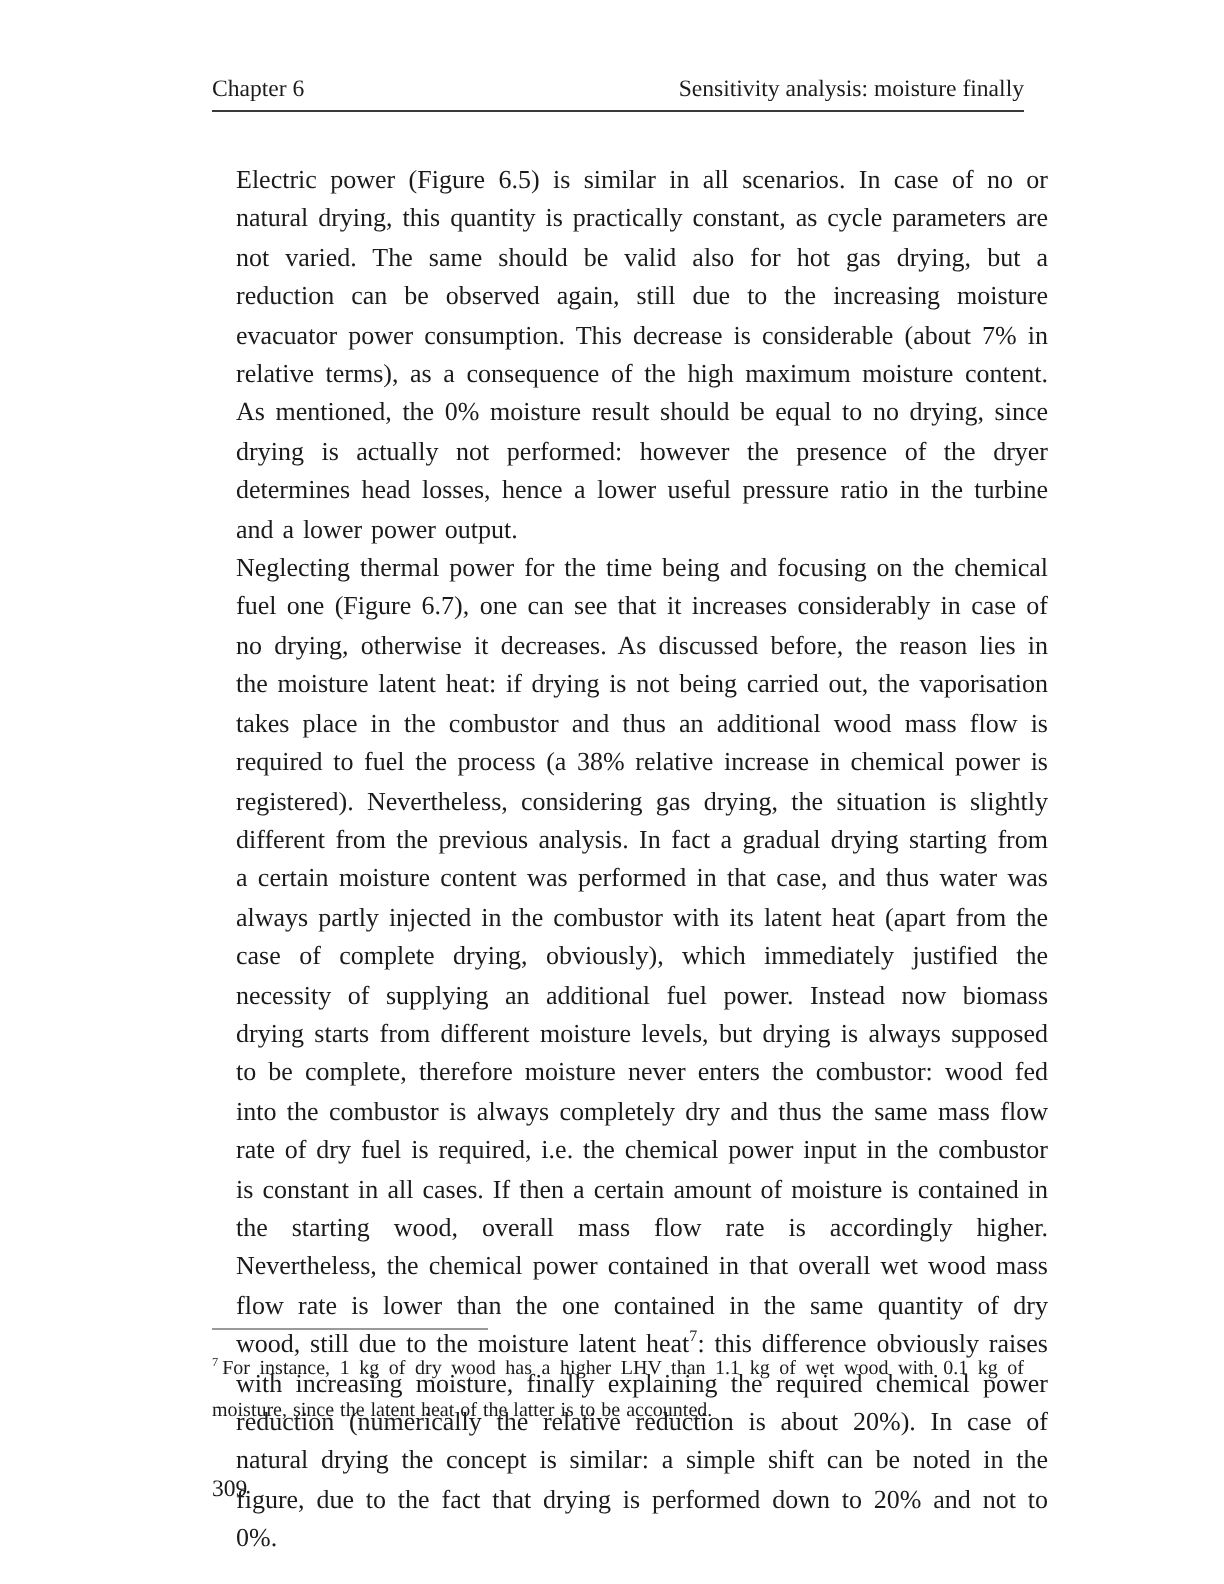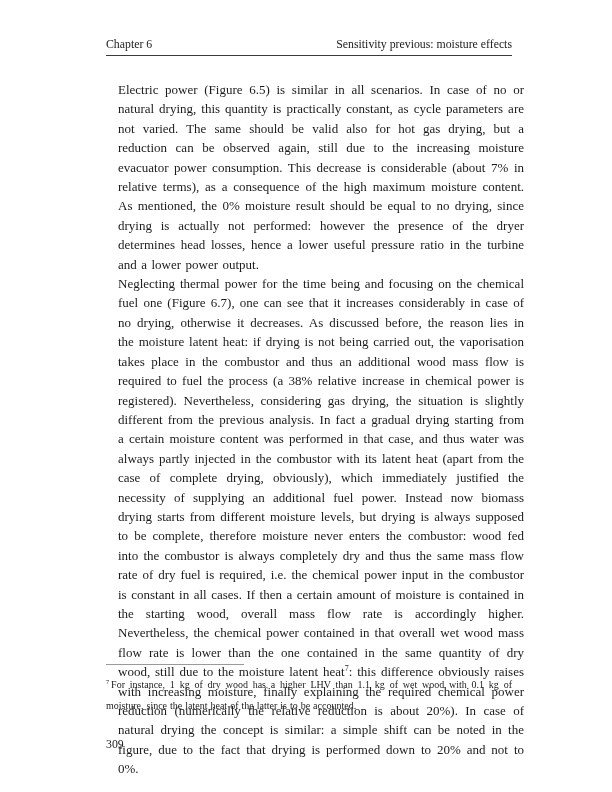--- a/index.html
+++ b/index.html
@@ -80,21 +80,21 @@
     line-height: 13px;
   }
 </style>
 </head>
 <body>
 
 <div class="page">
 
   <div class="running-header">
     <span>Chapter 6</span>
-    <span>Sensitivity previous: moisture effects</span>
+    <span>Sensitivity analysis: moisture finally</span>
   </div>
 
   <div class="body-text">
     <p>Electric power (Figure 6.5) is similar in all scenarios. In case of no or natural drying, this quantity is practically constant, as cycle parameters are not varied. The same should be valid also for hot gas drying, but a reduction can be observed again, still due to the increasing moisture evacuator power consumption. This decrease is considerable (about 7% in relative terms), as a consequence of the high maximum moisture content. As mentioned, the 0% moisture result should be equal to no drying, since drying is actually not performed: however the presence of the dryer determines head losses, hence a lower useful pressure ratio in the turbine and a lower power output.</p>
     <p><span>Neglecting thermal power for the time being and focusing on the chemical fuel one (Figure 6.7), one can see that it increases considerably in case of no drying, otherwise it decreases. As discussed before, the reason lies in the moisture latent heat: if drying is not being carried out, the vaporisation takes place in the combustor and thus an additional wood mass flow is required to fuel the process (a 38% relative increase in chemical power is registered). Nevertheless, considering gas drying, the situation is slightly different from the previous analysis. In fact a gradual drying starting from a certain moisture content was performed in that case, and thus water was always partly injected in the combustor with its latent heat (apart from the case of complete drying, obviously), which immediately justified the necessity of supplying an additional fuel power. Instead now biomass drying starts from different moisture levels, but drying is always supposed to be complete, therefore moisture never enters the combustor: wood fed into the combustor is always completely dry and thus the same mass flow rate of dry fuel is required, i.e. the chemical power input in the combustor is constant in all cases. If then a certain amount of moisture is contained in the starting wood, overall mass flow rate is accordingly higher. Nevertheless, the chemical power contained in that overall wet wood mass flow rate is lower than the one contained in the same quantity of dry wood, still due to the moisture latent heat</span><sup class="fn-ref">7</sup><span>: this difference obviously raises with increasing moisture, finally explaining the required chemical power reduction (numerically the relative reduction is about 20%). In case of natural drying the concept is similar: a simple shift can be noted in the figure, due to the fact that drying is performed down to 20% and not to 0%.</span></p>
   </div>
 
   <div class="footnote-area">
     <hr class="footnote-rule">
     <p class="footnote"><sup class="fn-ref">7</sup><span>For instance, 1 kg of dry wood has a higher LHV than 1.1 kg of wet wood with 0.1 kg of moisture, since the latent heat of the latter is to be accounted.</span></p>

